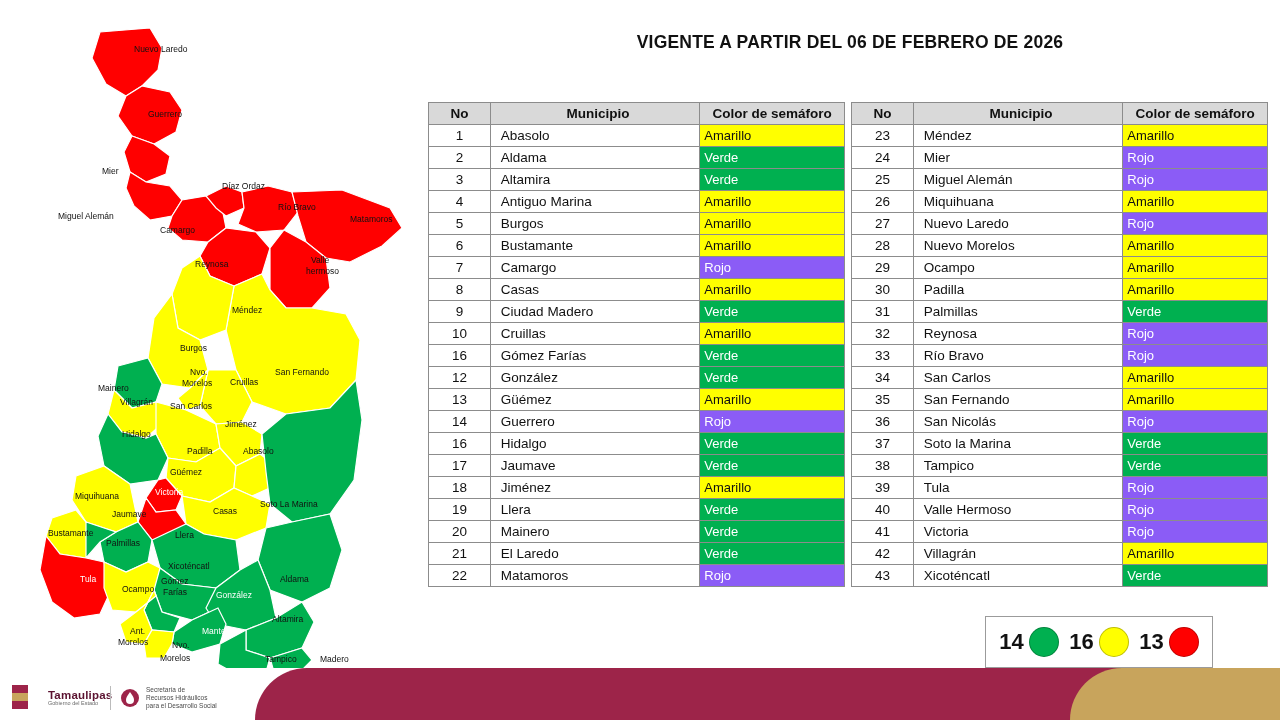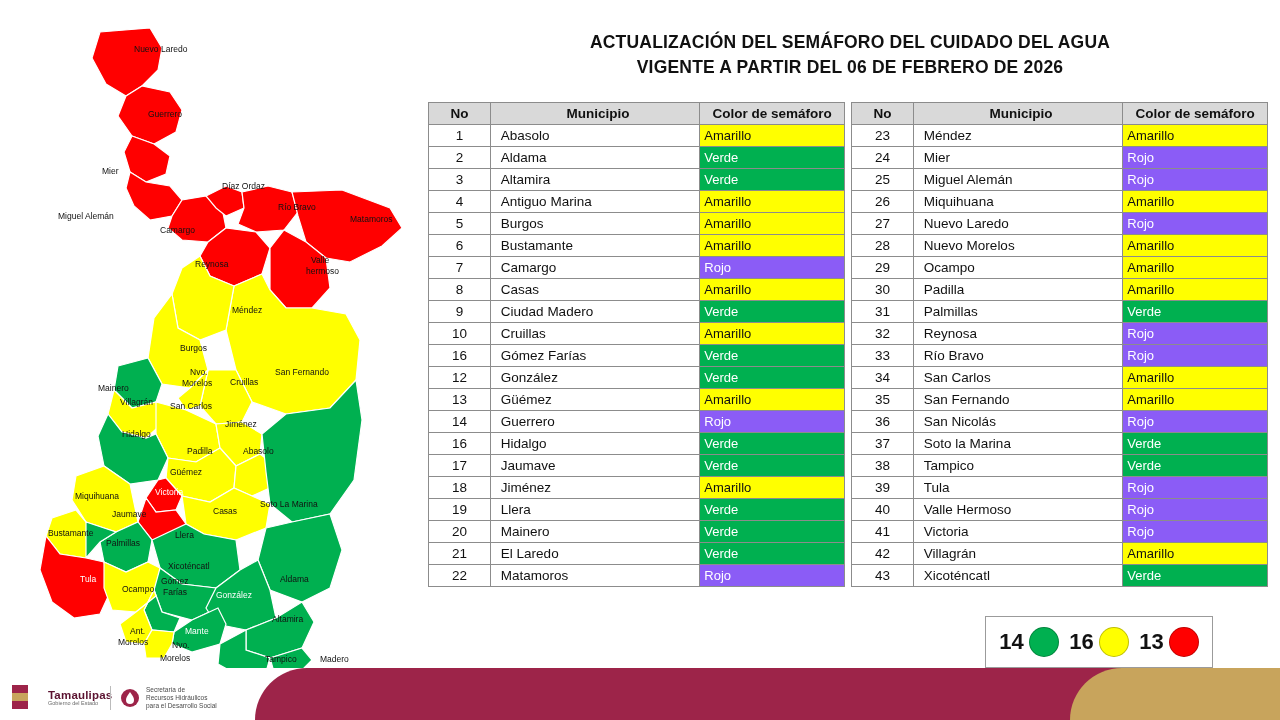--- a/index.html
+++ b/index.html
@@ -88,21 +88,20 @@
   .brand-main { font-size:11.5px; font-weight:bold; color:#5b1230; letter-spacing:.2px; }
   .brand-sub { font-size:5.5px; color:#6b6b6b; }
   .footer-sep { position:absolute; left:110px; bottom:10px; width:1px; height:24px; background:#bbb; }
   .footer-dep { position:absolute; left:120px; bottom:10px; display:flex; align-items:center; gap:6px; }
   .dep-text { font-size:6.5px; color:#4a4a4a; line-height:1.25; }
 </style>
 </head>
 <body>
 
 <div class="title-block">
-  <div class="title-line">ACTUALIZACIÓN DEL SEMÁFORO DEL CUIDADO DEL AGUA</div>
   <div class="title-line">VIGENTE A PARTIR DEL 06 DE FEBRERO DE 2026</div>
 </div>
 
 <div class="map-area">
   <svg width="395" height="660" viewBox="0 0 395 660">
     <g stroke="#ffffff" stroke-width="1.2">
 
       <path d="M70,22 L120,18 L132,38 L128,60 L112,76 L96,86 L76,74 L62,48 Z" fill="#ff0000"></path>
 
       <path d="M96,86 L112,76 L140,82 L152,100 L146,122 L124,134 L102,126 L88,106 Z" fill="#ff0000"></path>
@@ -225,21 +224,21 @@
       <div class="map-label" style="left: 76px; top: 529px;">Palmillas</div>
       <div class="map-label" style="left: 145px; top: 521px;">Llera</div>
       <div class="map-label" style="left: 138px; top: 552px;">Xicoténcatl</div>
       <div class="map-label" style="left: 131px; top: 567px;">Gómez</div>
       <div class="map-label" style="left: 133px; top: 578px;">Farías</div>
       <div class="map-label" style="left: 250px; top: 565px;">Aldama</div>
       <div class="map-label white" style="left: 50px; top: 565px;">Tula</div>
       <div class="map-label" style="left: 92px; top: 575px;">Ocampo</div>
       <div class="map-label white" style="left: 186px; top: 581px;">González</div>
       <div class="map-label" style="left: 242px; top: 605px;">Altamira</div>
-      <div class="map-label white" style="left: 155px; top: 617px;">Mante</div>
+      <div class="map-label white" style="left: 172px; top: 617px;">Mante</div>
       <div class="map-label" style="left: 100px; top: 617px;">Ant.</div>
       <div class="map-label" style="left: 88px; top: 628px;">Morelos</div>
       <div class="map-label" style="left: 142px; top: 631px;">Nvo.</div>
       <div class="map-label" style="left: 130px; top: 644px;">Morelos</div>
       <div class="map-label" style="left: 235px; top: 645px;">Tampico</div>
       <div class="map-label" style="left: 290px; top: 645px;">Madero</div>
     </div>
 </div>
 
 <div class="table-wrap" id="table-left">

